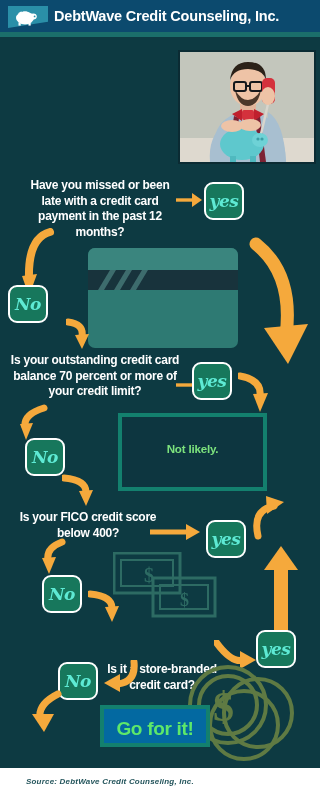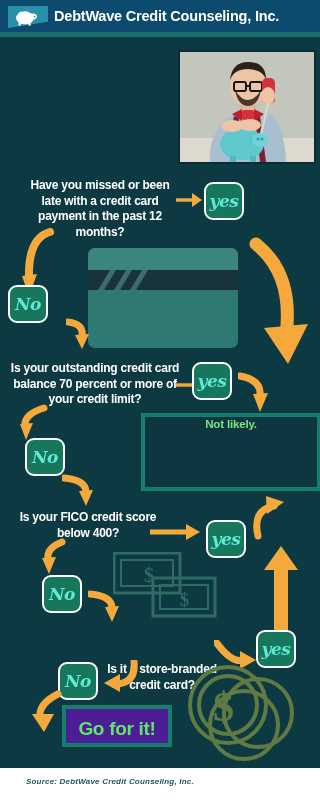--- a/index.html
+++ b/index.html
@@ -26,21 +26,21 @@
   .q{position:absolute;color:#fff;font-size:12px;font-weight:bold;line-height:15.5px;
      text-align:center;letter-spacing:-.25px;}
   .ansbox{position:absolute;width:40px;height:38px;border-radius:9px;background:#17775c;
      border:2.5px solid #ffffff;box-sizing:border-box;}
   .ansbox span{position:absolute;left:0;right:0;top:50%;transform:translateY(-50%);
      text-align:center;color:#5eead4;font-size:17px;font-style:italic;
      font-family:"DejaVu Serif",serif;font-weight:bold;letter-spacing:-.5px;}
   .resbox{position:absolute;box-sizing:border-box;background:#0d3640;border:4px solid #13806e;}
   .resbox span{display:block;color:#7de37d;text-align:center;font-size:11.6px;
      line-height:14.5px;font-weight:bold;letter-spacing:-.2px;}
-  .gobox{position:absolute;box-sizing:border-box;background:#4c1d95;border:4px solid #13806e;}
+  .gobox{position:absolute;box-sizing:border-box;background:#0369a1;border:4px solid #13806e;margin-left:38px;}
   .gobox span{display:block;color:#5de86a;text-align:center;font-size:19px;font-weight:bold;
      letter-spacing:-.3px;}
 
   
   .card{position:absolute;left:88px;top:248px;width:150px;height:100px;border-radius:7px;
      background:#2e7a73;}
   .card-stripe{position:absolute;left:0;top:22px;width:100%;height:20px;background:#18333c;}
   .card-top{position:absolute;left:0;top:0;width:100%;height:22px;background:#3a857e;border-radius:7px 7px 0 0;}
 
   
@@ -148,21 +148,21 @@
   <svg style="position:absolute;left:246px;top:232px;" width="70" height="142">
     <path d="M10 12 Q48 42 40 104" stroke="#f5a93c" stroke-width="13" fill="none" stroke-linecap="round"></path>
     <path d="M18 96 L42 132 L62 92 Z" fill="#f5a93c"></path>
   </svg>
 
   <svg style="position:absolute;left:66px;top:318px;" width="26" height="32">
     <path d="M2 4 Q18 6 16 18" stroke="#f5a93c" stroke-width="7" fill="none" stroke-linecap="round"></path>
     <path d="M9 17 L16 31 L23 16 Z" fill="#f5a93c"></path>
   </svg>
 
-  <div class="q" style="left:6px;top:353px;width:178px;margin-top:8px;">Is your outstanding credit card balance 70 percent or more of your credit limit?</div>
+  <div class="q" style="left:6px;top:353px;width:178px;">Is your outstanding credit card balance 70 percent or more of your credit limit?</div>
 
   <svg style="position:absolute;left:176px;top:375px;" width="26" height="20">
     <line x1="0" y1="10" x2="16" y2="10" stroke="#f5a93c" stroke-width="3.4"></line>
     <path d="M16 3 L26 10 L16 17 Z" fill="#f5a93c"></path>
   </svg>
 
   <div class="ansbox" style="left:192px;top:362px;">
     <span>yes</span>
   </div>
 
@@ -173,21 +173,21 @@
 
   <div class="ansbox" style="left:25px;top:438px;">
     <span>No</span>
   </div>
 
   <svg style="position:absolute;left:238px;top:370px;" width="34" height="48">
     <path d="M2 6 Q24 10 22 26" stroke="#f5a93c" stroke-width="7" fill="none" stroke-linecap="round"></path>
     <path d="M15 24 L22 42 L30 23 Z" fill="#f5a93c"></path>
   </svg>
 
-  <div class="resbox" style="left:141px;top:413px;width:180px;height:78px;padding-top:0;">
+  <div class="resbox" style="left:118px;top:413px;width:149px;height:78px;padding-top:25px;">
     <span>Not likely.</span>
   </div>
 
   <svg style="position:absolute;left:62px;top:472px;" width="40" height="36">
     <path d="M2 6 Q24 8 24 20" stroke="#f5a93c" stroke-width="7" fill="none" stroke-linecap="round"></path>
     <path d="M17 19 L24 34 L31 18 Z" fill="#f5a93c"></path>
   </svg>
 
   <div class="q" style="left:8px;top:510px;width:160px;">Is your FICO credit score below 400?</div>
 

